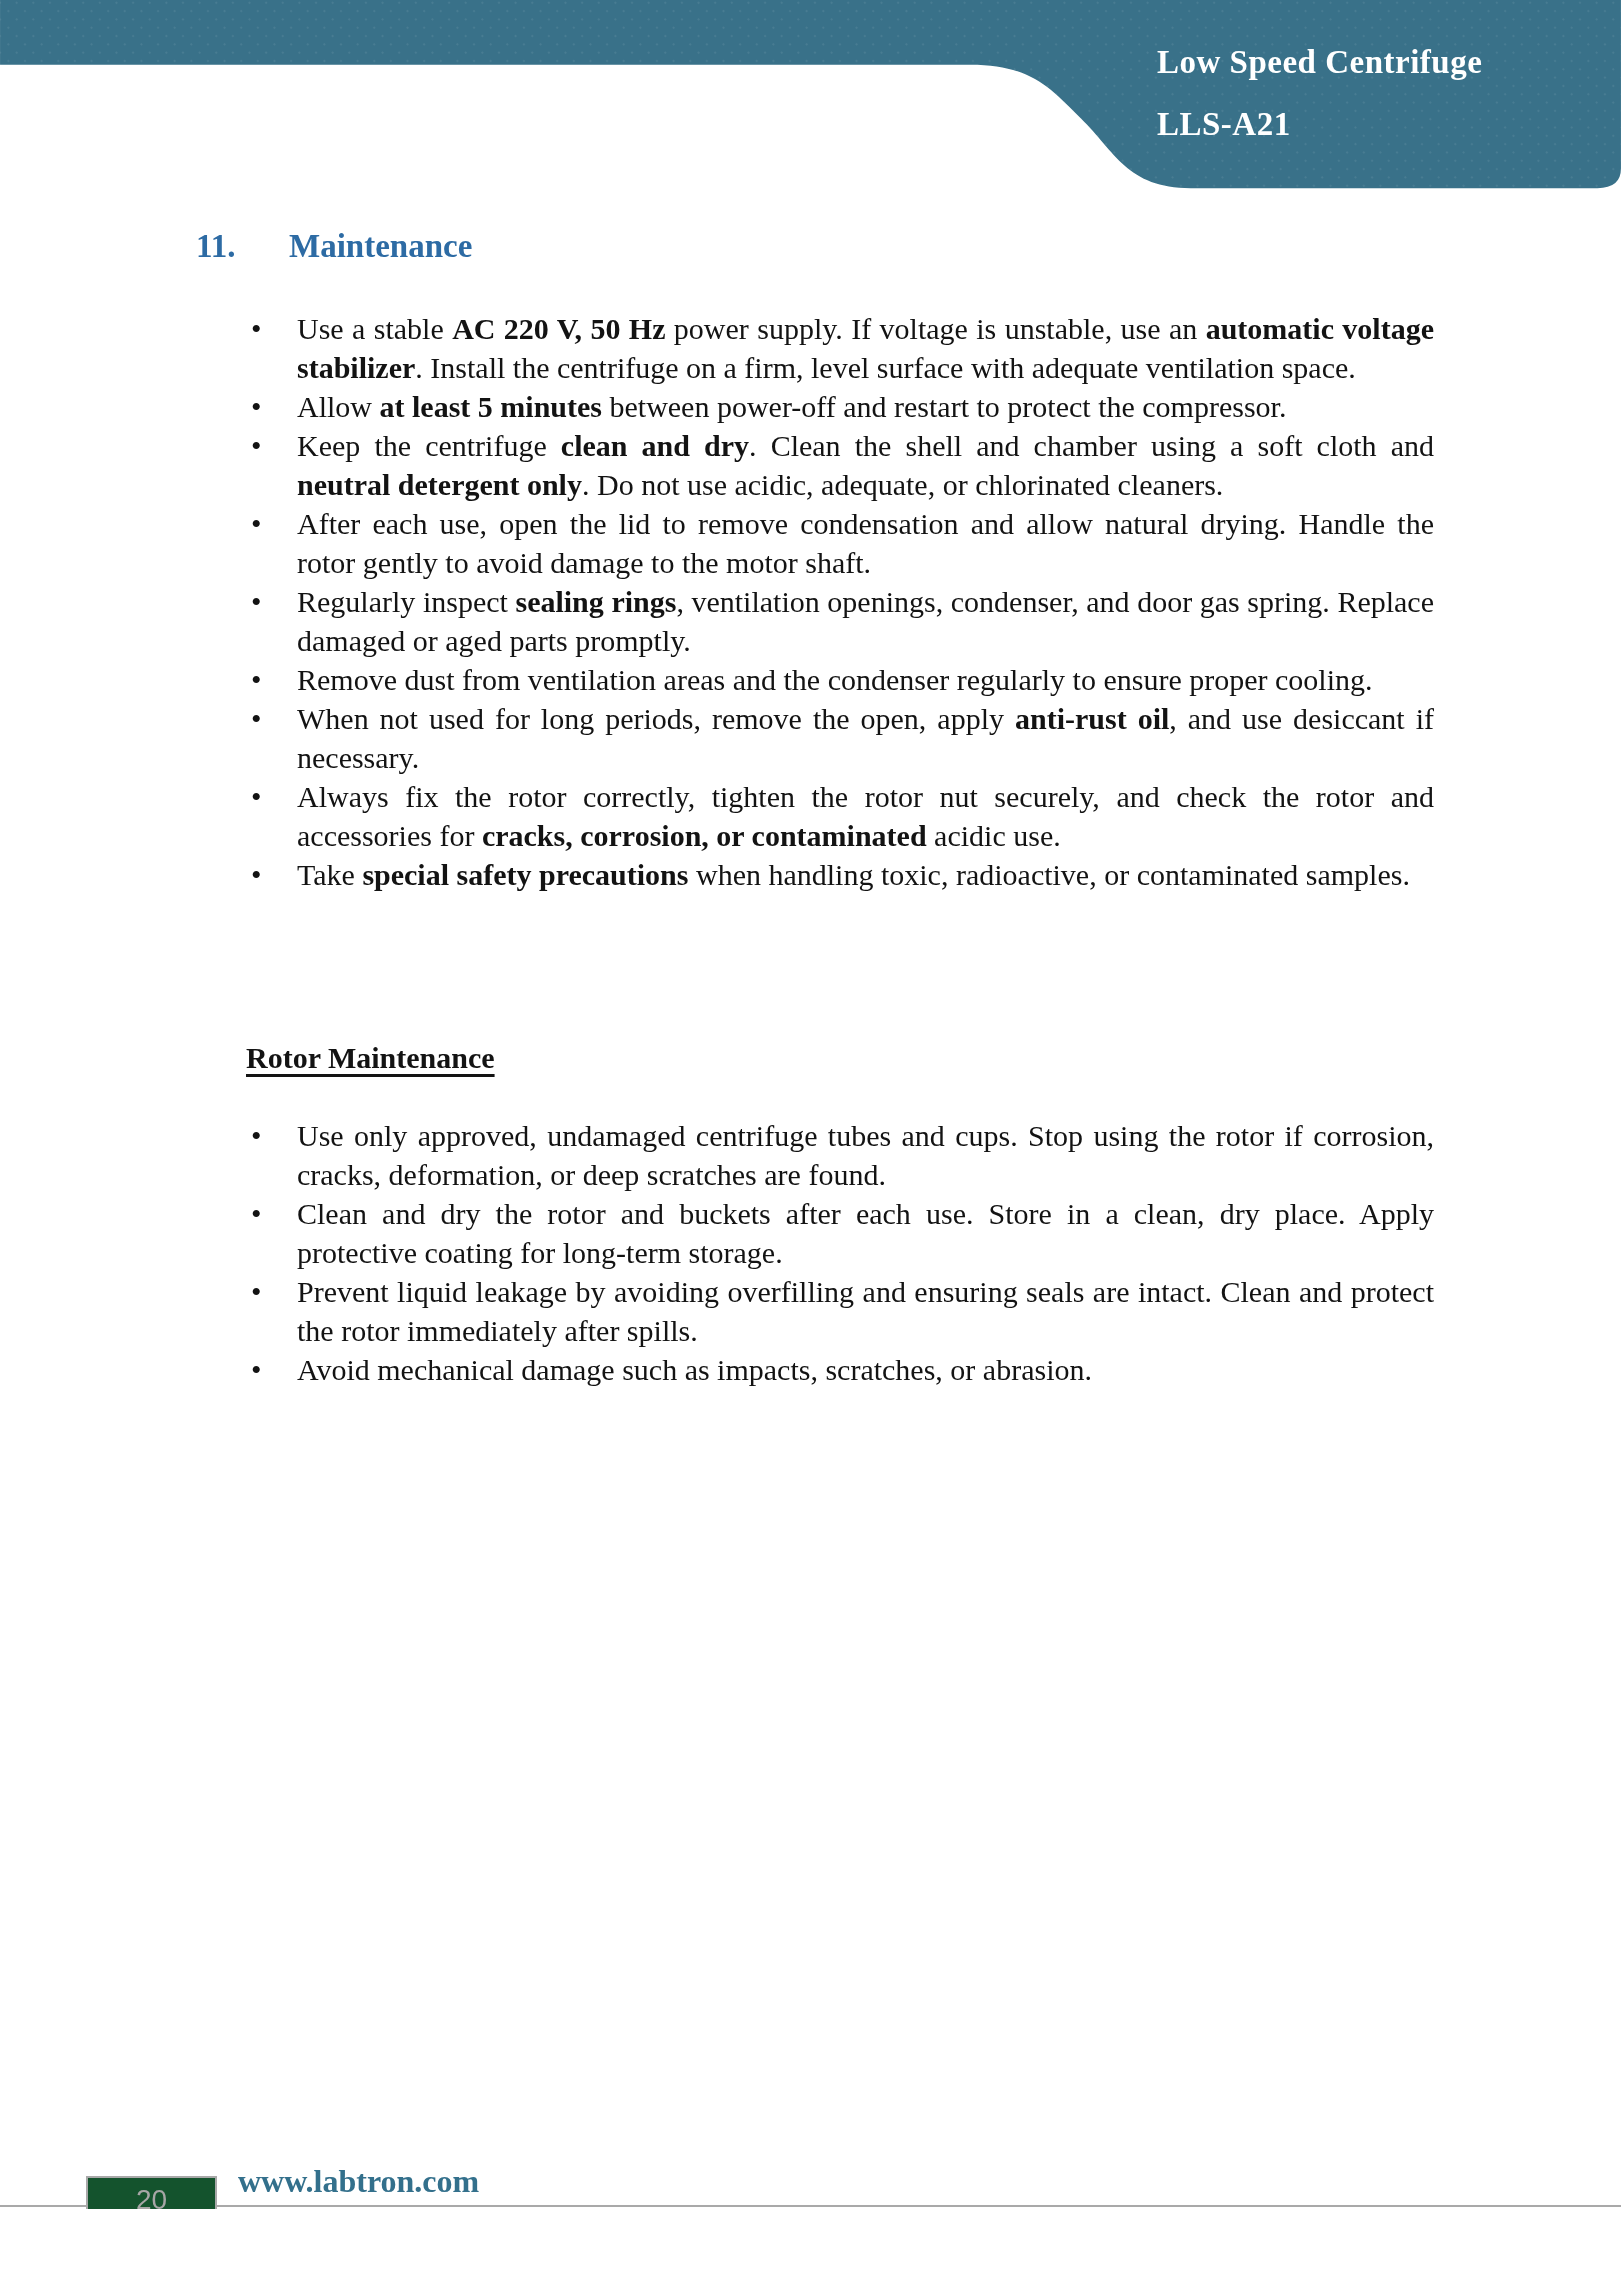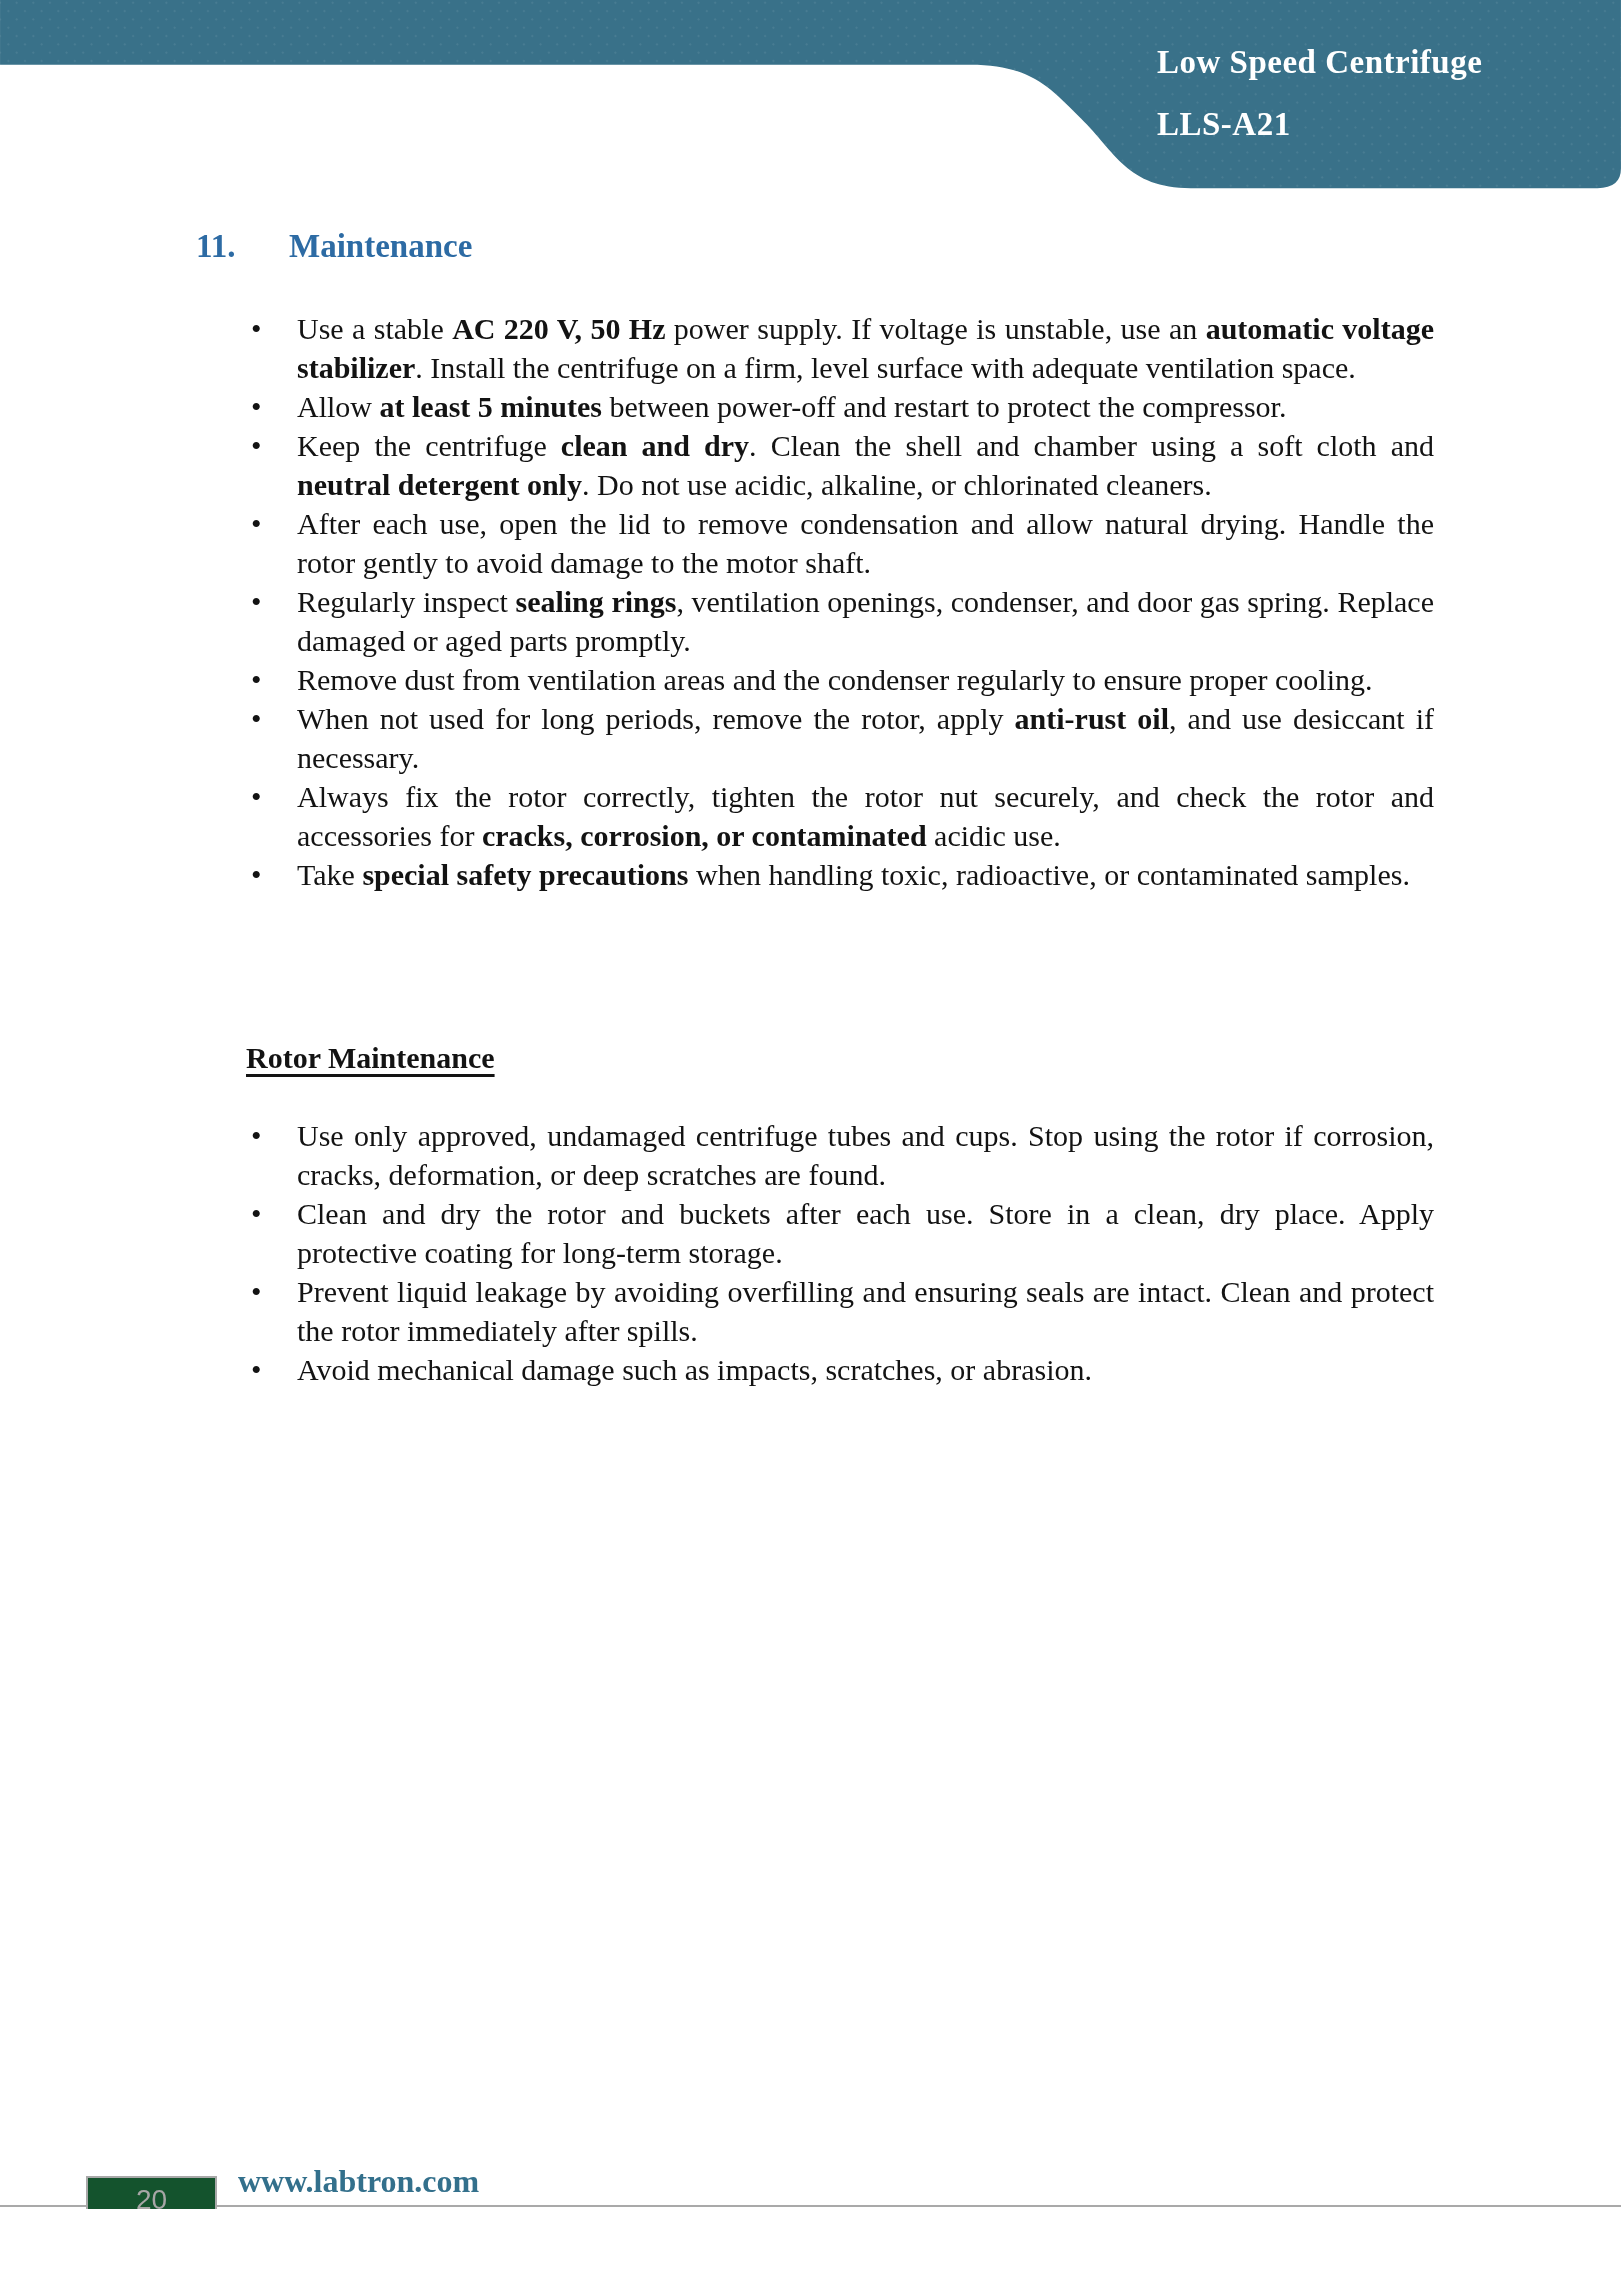--- a/index.html
+++ b/index.html
@@ -107,25 +107,25 @@
     <div>LLS-A21</div>
   </div>
 
   <div class="section-heading">
     <span class="sec-num">11.</span><span class="sec-title">Maintenance</span>
   </div>
 
   <ul class="bullets" id="main-bullets">
       <li><span>Use a stable </span><b>AC 220 V, 50 Hz</b><span> power supply. If voltage is unstable, use an </span><b>automatic voltage stabilizer</b><span>. Install the centrifuge on a firm, level surface with adequate ventilation space.</span></li>
       <li><span>Allow </span><b>at least 5 minutes</b><span> between power-off and restart to protect the compressor.</span></li>
-      <li><span>Keep the centrifuge </span><b>clean and dry</b><span>. Clean the shell and chamber using a soft cloth and </span><b>neutral detergent only</b><span>. Do not use acidic, alkaline, or chlorinated cleaners.</span></li>
+      <li><span>Keep the centrifuge </span><b>clean and dry</b><span>. Clean the shell and chamber using a soft cloth and </span><b>neutral detergent only</b><span>. Do not use acidic, adequate, or chlorinated cleaners.</span></li>
       <li><span>After each use, open the lid to remove condensation and allow natural drying. Handle the rotor gently to avoid damage to the motor shaft.</span></li>
       <li><span>Regularly inspect </span><b>sealing rings</b><span>, ventilation openings, condenser, and door gas spring. Replace damaged or aged parts promptly.</span></li>
       <li><span>Remove dust from ventilation areas and the condenser regularly to ensure proper cooling.</span></li>
-      <li><span>When not used for long periods, remove the rotor, apply </span><b>anti-rust oil</b><span>, and use desiccant if necessary.</span></li>
+      <li><span>When not used for long periods, remove the open, apply </span><b>anti-rust oil</b><span>, and use desiccant if necessary.</span></li>
       <li><span>Always fix the rotor correctly, tighten the rotor nut securely, and check the rotor and accessories for </span><b>cracks, corrosion, or contaminated</b><span> acidic use.</span></li>
       <li><span>Take </span><b>special safety precautions</b><span> when handling toxic, radioactive, or contaminated samples.</span></li>
     </ul>
 
   <div class="sub-heading">Rotor Maintenance</div>
 
   <ul class="bullets" id="rotor-bullets">
       <li><span>Use only approved, undamaged centrifuge tubes and cups. Stop using the rotor if corrosion, cracks, deformation, or deep scratches are found.</span></li>
       <li><span>Clean and dry the rotor and buckets after each use. Store in a clean, dry place. Apply protective coating for long-term storage.</span></li>
       <li><span>Prevent liquid leakage by avoiding overfilling and ensuring seals are intact. Clean and protect the rotor immediately after spills.</span></li>

